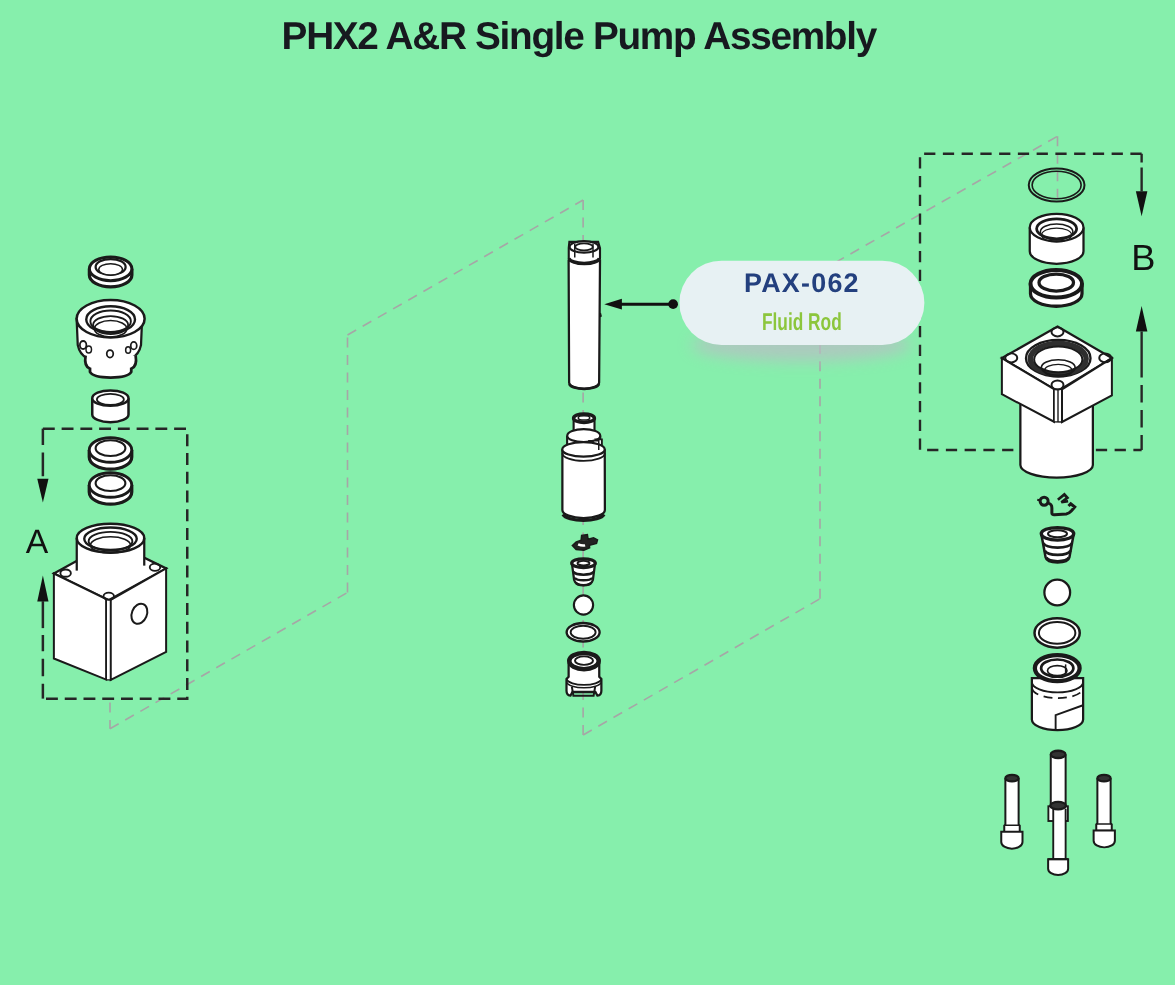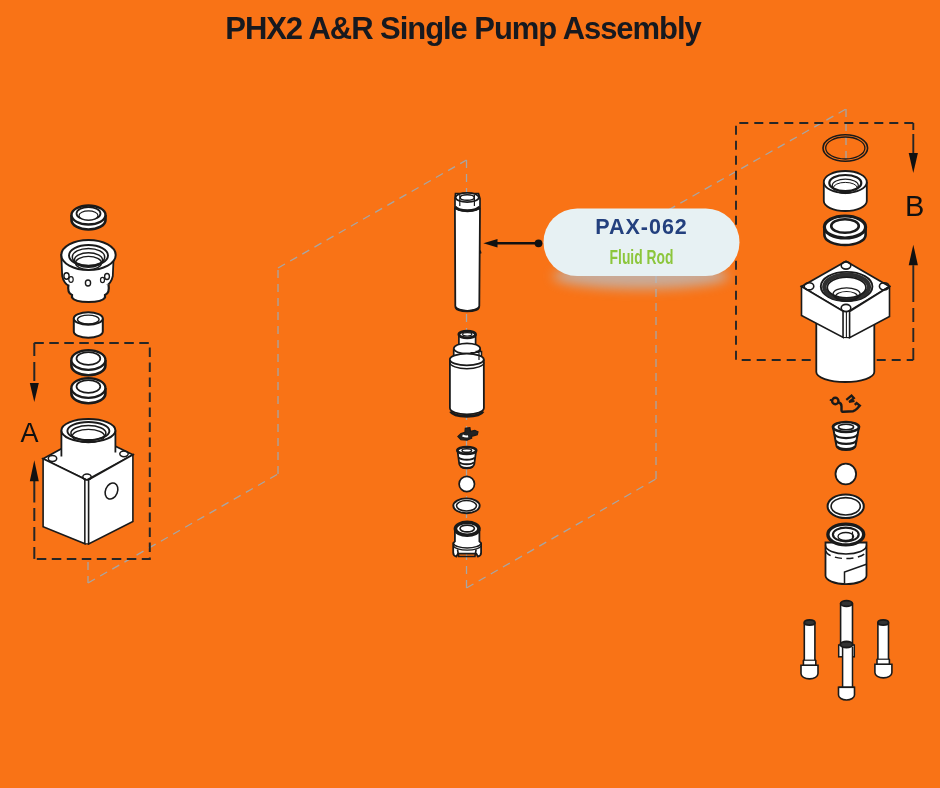--- a/index.html
+++ b/index.html
@@ -1,16 +1,16 @@
 <!DOCTYPE html>
 <html><head>
 <meta charset="utf-8">
 <style>
   html,body{margin:0;padding:0;background:#ffffff;}
-  #page{position:relative;width:940px;height:788px;background:#f97316;overflow:hidden;
+  #page{position:relative;width:940px;height:788px;background:#86efac;overflow:hidden;
         font-family:"Liberation Sans", sans-serif;}
   #title{position:absolute;left:-7px;top:11px;width:940px;text-align:center;
          font-weight:bold;font-size:31px;letter-spacing:-1.05px;color:#17191f;}
   svg{position:absolute;left:0;top:0;}
 </style>
 </head>
 <body>
 <div id="page">
   <div id="title">PHX2 A&amp;R Single Pump Assembly</div>
   <svg width="940" height="788" viewBox="0 0 940 788">

